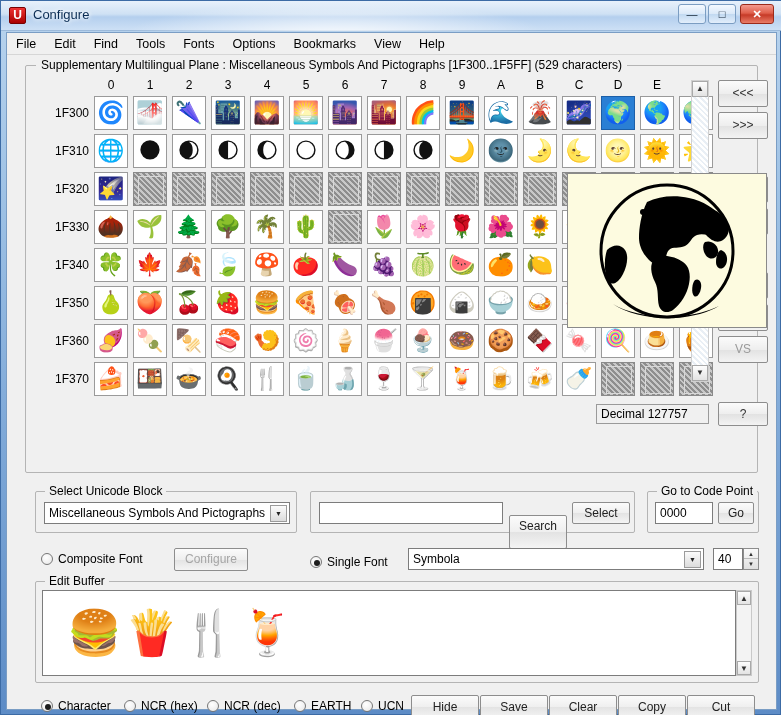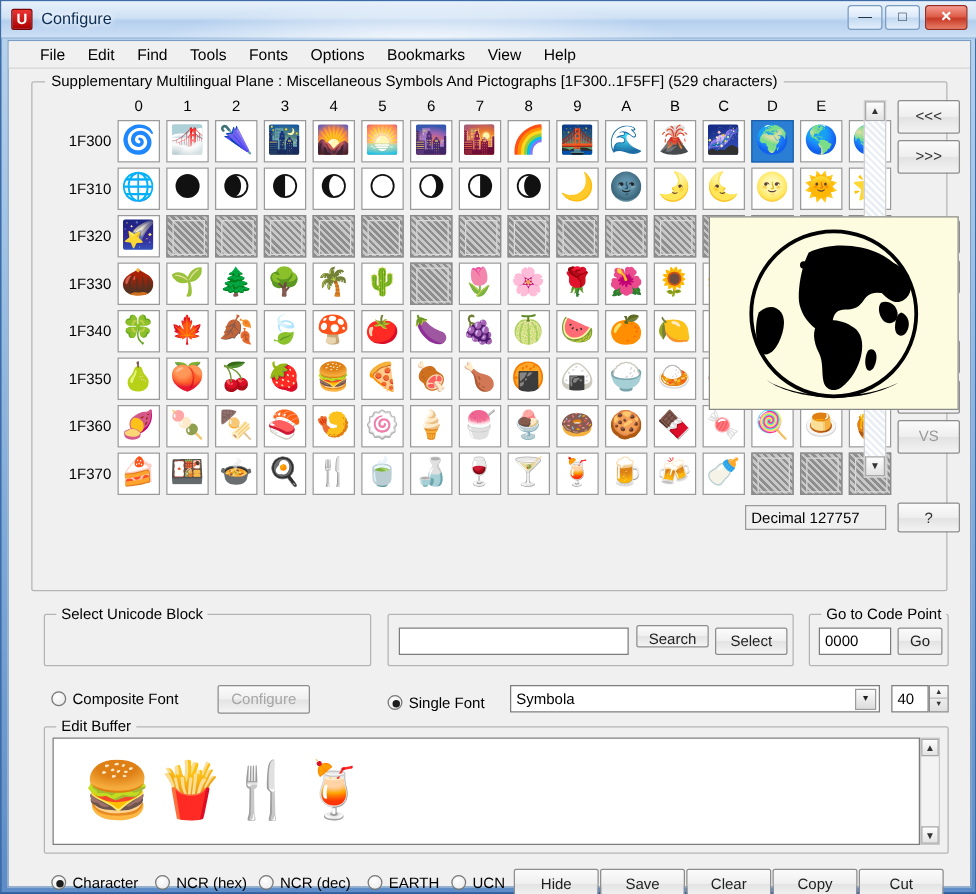--- a/index.html
+++ b/index.html
@@ -62,21 +62,20 @@
     width: 771px; height: 678px;
     background: #f0f0f0;
     border: 1px solid #7a9dc4;
   }
 
   
   #menubar {
     position:absolute; left:0; top:0; width: 769px; height: 22px;
     background: #f0f0f0;
     border-bottom: 1px solid #d6d6d6;
-    padding-left: 16px;
   }
   .menu-item {
     display:inline-block; font-size:12.5px; color:#000;
     padding: 4px 9px 3px 9px; line-height: 14px;
   }
 
   
   #charmap-group {
     position:absolute; left: 18px; top: 32px;
     width: 733px; height: 408px;
@@ -503,25 +502,29 @@
 
         <path d="M44 128 C60 138 86 142 110 140 C126 139 140 135 150 130
                  C140 136 124 141 106 142 C82 143 58 138 44 128 Z" fill="#000"></path>
 
         <circle cx="74" cy="36" r="3" fill="#000"></circle>
       </svg>
     </div>
 
     <div class="gbox" id="blk-group">
       <div class="legend">Select Unicode Block</div>
+      <div class="combo" style="left:8px; top:10px; width:246px;">
+        <span>Miscellaneous Symbols And Pictographs</span>
+        <span class="combo-arrow">▼</span>
+      </div>
     </div>
 
     <div class="gbox" id="search-group">
       <input class="txtinput" id="search-input" style="left: 8px; top: 10px; width: 184px;" placeholder="">
-      <div class="pbtn" style="left:198px; top:8px; width:58px; height:18px; line-height:20px;">Search</div>
+      <div class="pbtn" style="left:198px; top:23px; width:58px; height:34px; line-height:20px;">Search</div>
       <div class="pbtn" style="left:261px; top:10px; width:58px; height:22px; line-height:20px;">Select</div>
     </div>
 
     <div class="gbox" id="goto-group">
       <div class="legend">Go to Code Point</div>
       <div class="txtinput" style="left:7px; top:10px; width:58px;">0000</div>
       <div class="pbtn" style="left:70px; top:10px; width:36px; height:22px; line-height:20px;">Go</div>
     </div>
 
     <div class="radio-wrap" style="left:34px; top:519px;">

